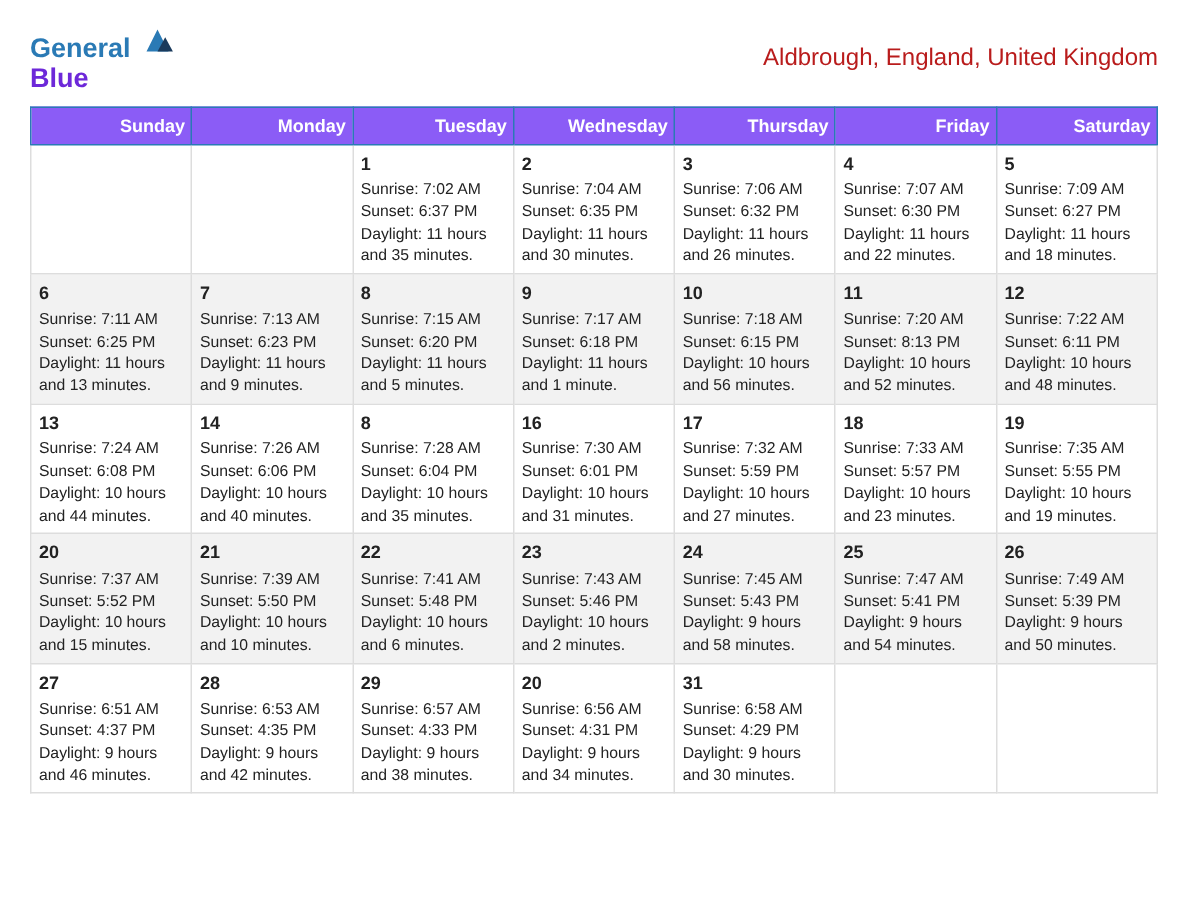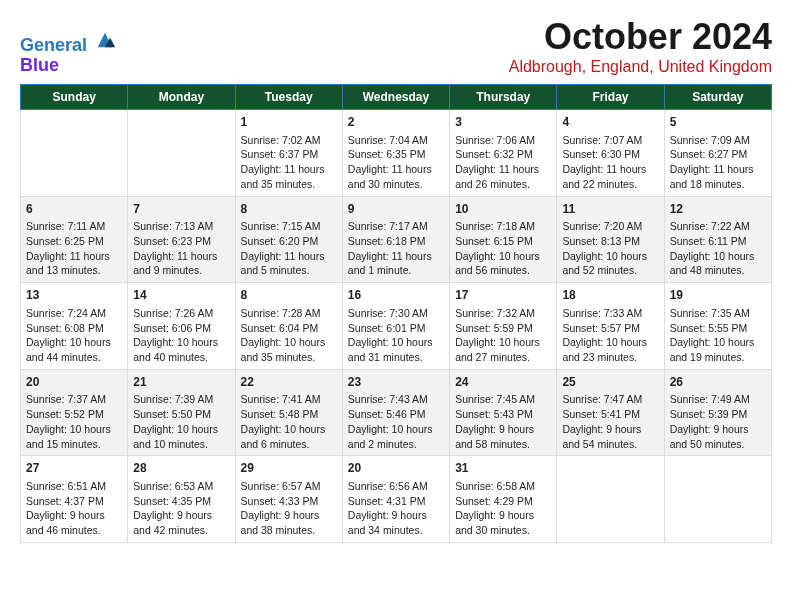--- a/index.html
+++ b/index.html
@@ -6,21 +6,21 @@
     body {
       font-family: Arial, sans-serif;
       background: #fff;
       width: 792px;
       min-height: 612px;
       padding: 16px 20px;
     }
     .header-area {
       display: flex;
       justify-content: space-between;
-      align-items: flex-end;
+      align-items: center;
       margin-bottom: 8px;
     }
     .logo {
       display: flex;
       align-items: center;
     }
     .logo-text {
       font-size: 18px;
       font-weight: bold;
       color: #1a3a5c;
@@ -46,24 +46,24 @@
       font-size: 16px;
       color: #b91c1c;
       font-weight: normal;
     }
     table {
       width: 100%;
       border-collapse: collapse;
       font-size: 11px;
     }
     thead tr th {
-      background: #14532d;
+      background: #8b5cf6;
       color: #fff;
       padding: 5px 4px;
-      text-align: center;
+      text-align: right;
       font-size: 12px;
       font-weight: bold;
       border: 1px solid #2a7ab5;
     }
     tbody tr {
       border-bottom: 1px solid #ccc;
     }
     tbody tr:nth-child(odd) {
       background: #fff;
     }
@@ -101,21 +101,20 @@
           <svg class="logo-icon" viewBox="0 0 30 30">
             <polygon points="5,25 15,5 25,25" fill="#2a7ab5"></polygon>
             <polygon points="15,25 22,12 29,25" fill="#1a3a5c"></polygon>
           </svg>
           <br><span style="color:#6d28d9;">Blue</span>
         </div>
       </div>
     </div>
   </div>
   <div class="title-area">
-    <div class="month-title">October 2024</div>
     <div class="location-title">Aldbrough, England, United Kingdom</div>
   </div>
 </div>
 
 <table>
   <thead>
     <tr>
     <th>Sunday</th>
         <th>Monday</th>
         <th>Tuesday</th>

